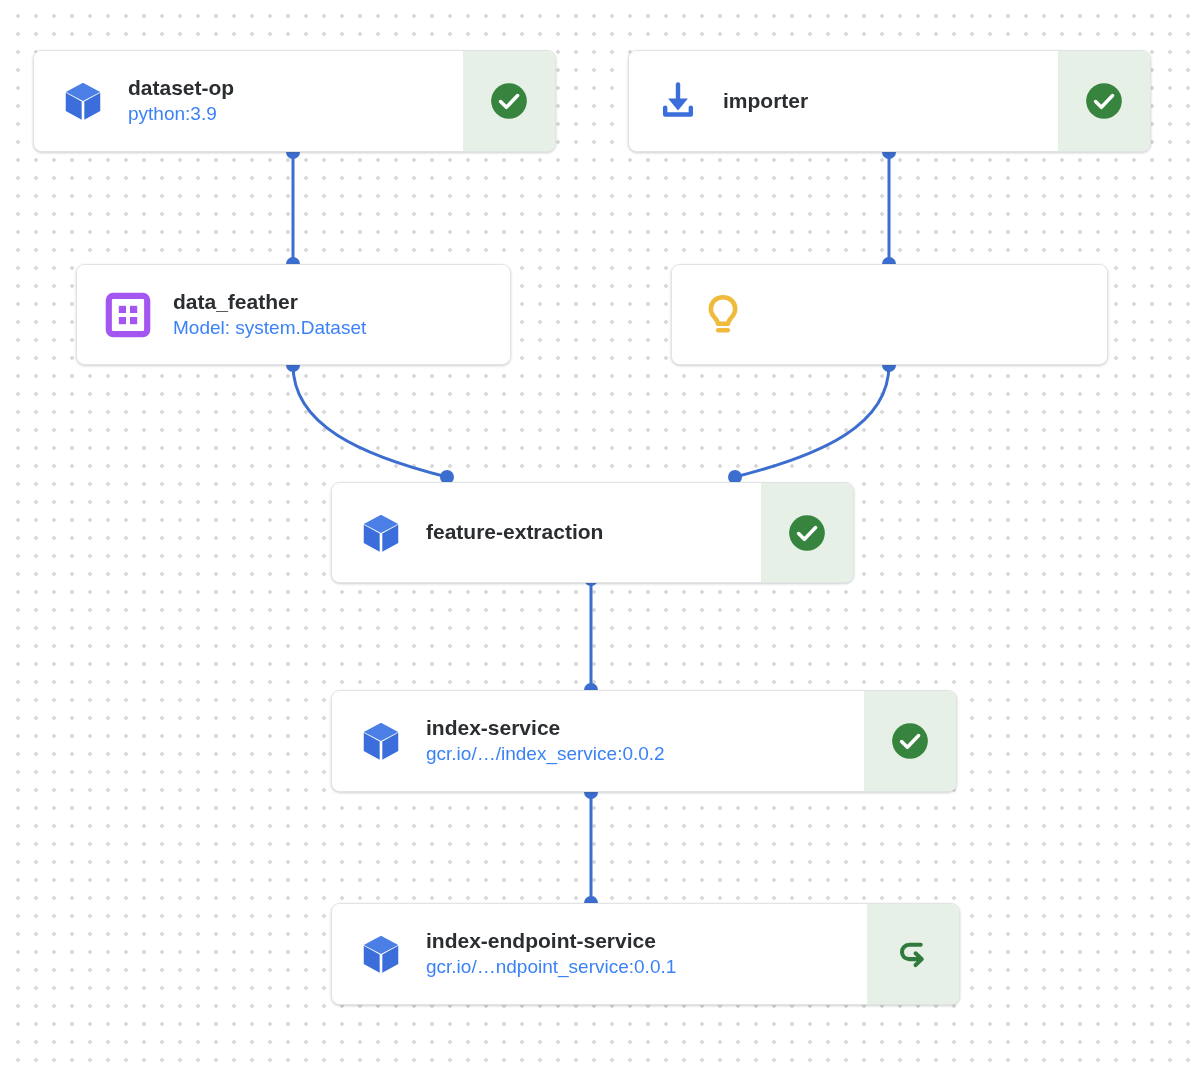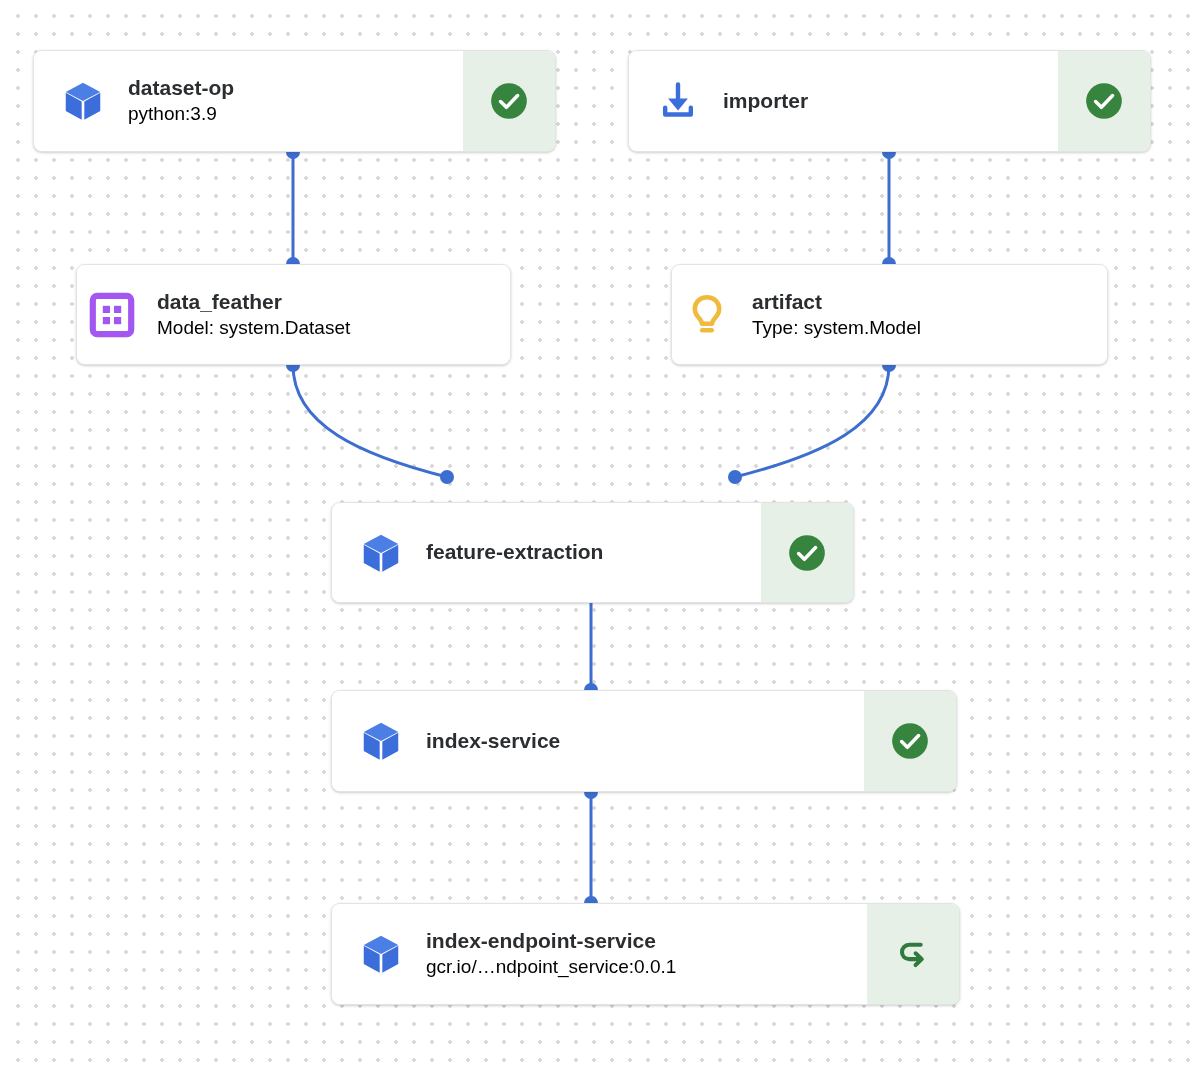--- a/index.html
+++ b/index.html
@@ -72,34 +72,34 @@
   .node-title {
     font-size: 21px;
     font-weight: bold;
     color: #2b2e31;
     line-height: 1.25;
     white-space: nowrap;
   }
   .node-sub {
     font-size: 19px;
     font-weight: normal;
-    color: #000000;
+    color: #3b82f6;
     line-height: 1.3;
     white-space: nowrap;
     margin-top: 1px;
   }
   .node-status {
     flex: 0 0 auto;
     width: 92px;
     background: #e6f0e6;
     display: flex;
     align-items: center;
     justify-content: center;
   }
-  .node.artifact-node .node-main { padding-left: 10px; }
+  .node.artifact-node .node-main { padding-left: 26px; }
 
   .dot {
     position: absolute;
     width: 14px;
     height: 14px;
     margin-left: -7px;
     margin-top: -7px;
     border-radius: 50%;
     background: #3c6ed0;
   }
@@ -197,28 +197,24 @@
   </div>
 
   <div class="node artifact-node" style="left:671px; top:264px; width:437px; height:101px;">
     <div class="node-main">
       <div class="node-icon">
         <svg width="48" height="48" viewBox="0 0 24 24">
           <path d="M12 3.1 C8.4 3.1 5.9 5.8 5.9 9.0 C5.9 11.2 7.1 12.6 8.3 13.9 C9.0 14.7 9.4 15.3 9.5 16.4 L14.5 16.4 C14.6 15.3 15.0 14.7 15.7 13.9 C16.9 12.6 18.1 11.2 18.1 9.0 C18.1 5.8 15.6 3.1 12 3.1 Z" fill="none" stroke="#f0bb3c" stroke-width="2.3" stroke-linejoin="round"></path>
           <path d="M9.6 19.6 L14.4 19.6" stroke="#f0bb3c" stroke-width="2.3" stroke-linecap="round"></path>
         </svg>
       </div>
-      <div class="node-text">
-        <div class="node-title">artifact</div>
-        <div class="node-sub">Type: system.Model</div>
-      </div>
-    </div>
-  </div>
-
-  <div class="node" style="left:331px; top:502px; width:523px; height:101px;">
+    </div>
+  </div>
+
+  <div class="node" style="left:331px; top:482px; width:523px; height:101px;">
     <div class="node-main">
       <div class="node-icon">
         <svg width="46" height="46" viewBox="0 0 48 48">
           <polygon points="24,5 42,14.5 24,24 6,14.5" fill="#4c7fe6"></polygon>
           <polygon points="6,15.5 22.6,24.6 22.6,43.5 6,34.5" fill="#3b6ddb"></polygon>
           <polygon points="42,15.5 25.4,24.6 25.4,43.5 42,34.5" fill="#3b6ddb"></polygon>
         </svg>
       </div>
       <div class="node-text">
         <div class="node-title">feature-extraction</div>
@@ -236,20 +232,21 @@
     <div class="node-main">
       <div class="node-icon">
         <svg width="46" height="46" viewBox="0 0 48 48">
           <polygon points="24,5 42,14.5 24,24 6,14.5" fill="#4c7fe6"></polygon>
           <polygon points="6,15.5 22.6,24.6 22.6,43.5 6,34.5" fill="#3b6ddb"></polygon>
           <polygon points="42,15.5 25.4,24.6 25.4,43.5 42,34.5" fill="#3b6ddb"></polygon>
         </svg>
       </div>
       <div class="node-text">
         <div class="node-title">index-service</div>
+        <div class="node-sub">gcr.io/…/index_service:0.0.2</div>
       </div>
     </div>
     <div class="node-status">
       <svg width="42" height="42" viewBox="0 0 24 24">
         <circle cx="12" cy="12" r="10.2" fill="#37843f"></circle>
         <path d="M7.2 12.3 L10.5 15.6 L16.9 8.9" fill="none" stroke="#ffffff" stroke-width="2" stroke-linecap="round" stroke-linejoin="round"></path>
       </svg>
     </div>
   </div>
 

